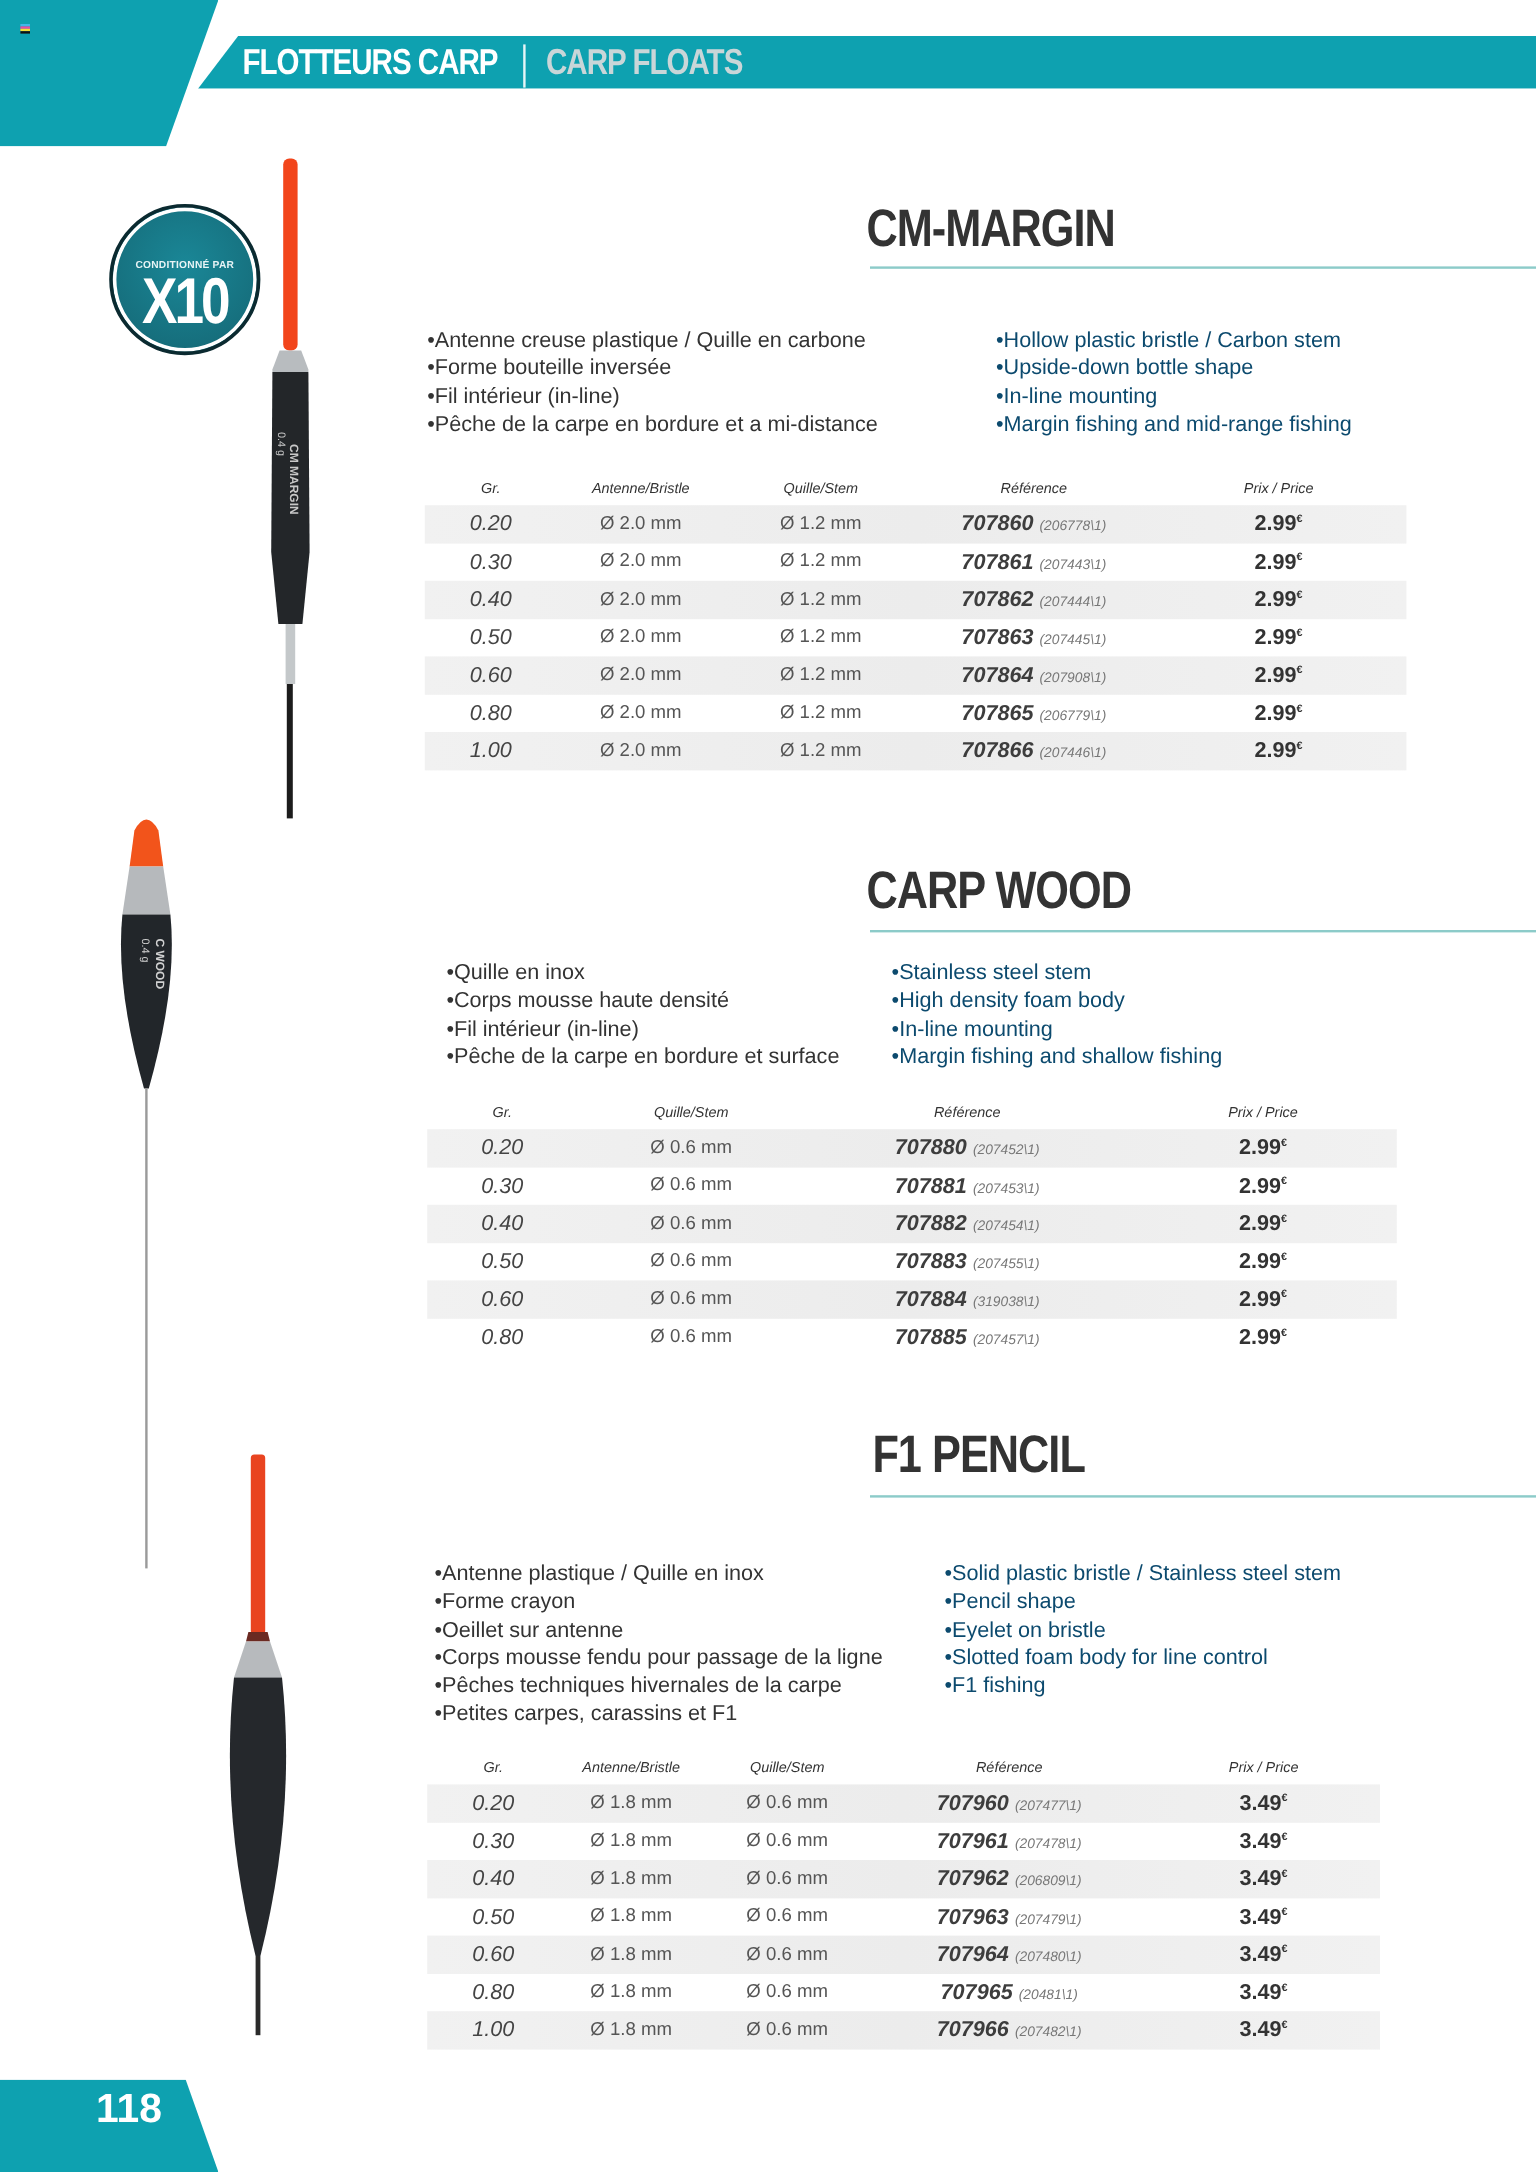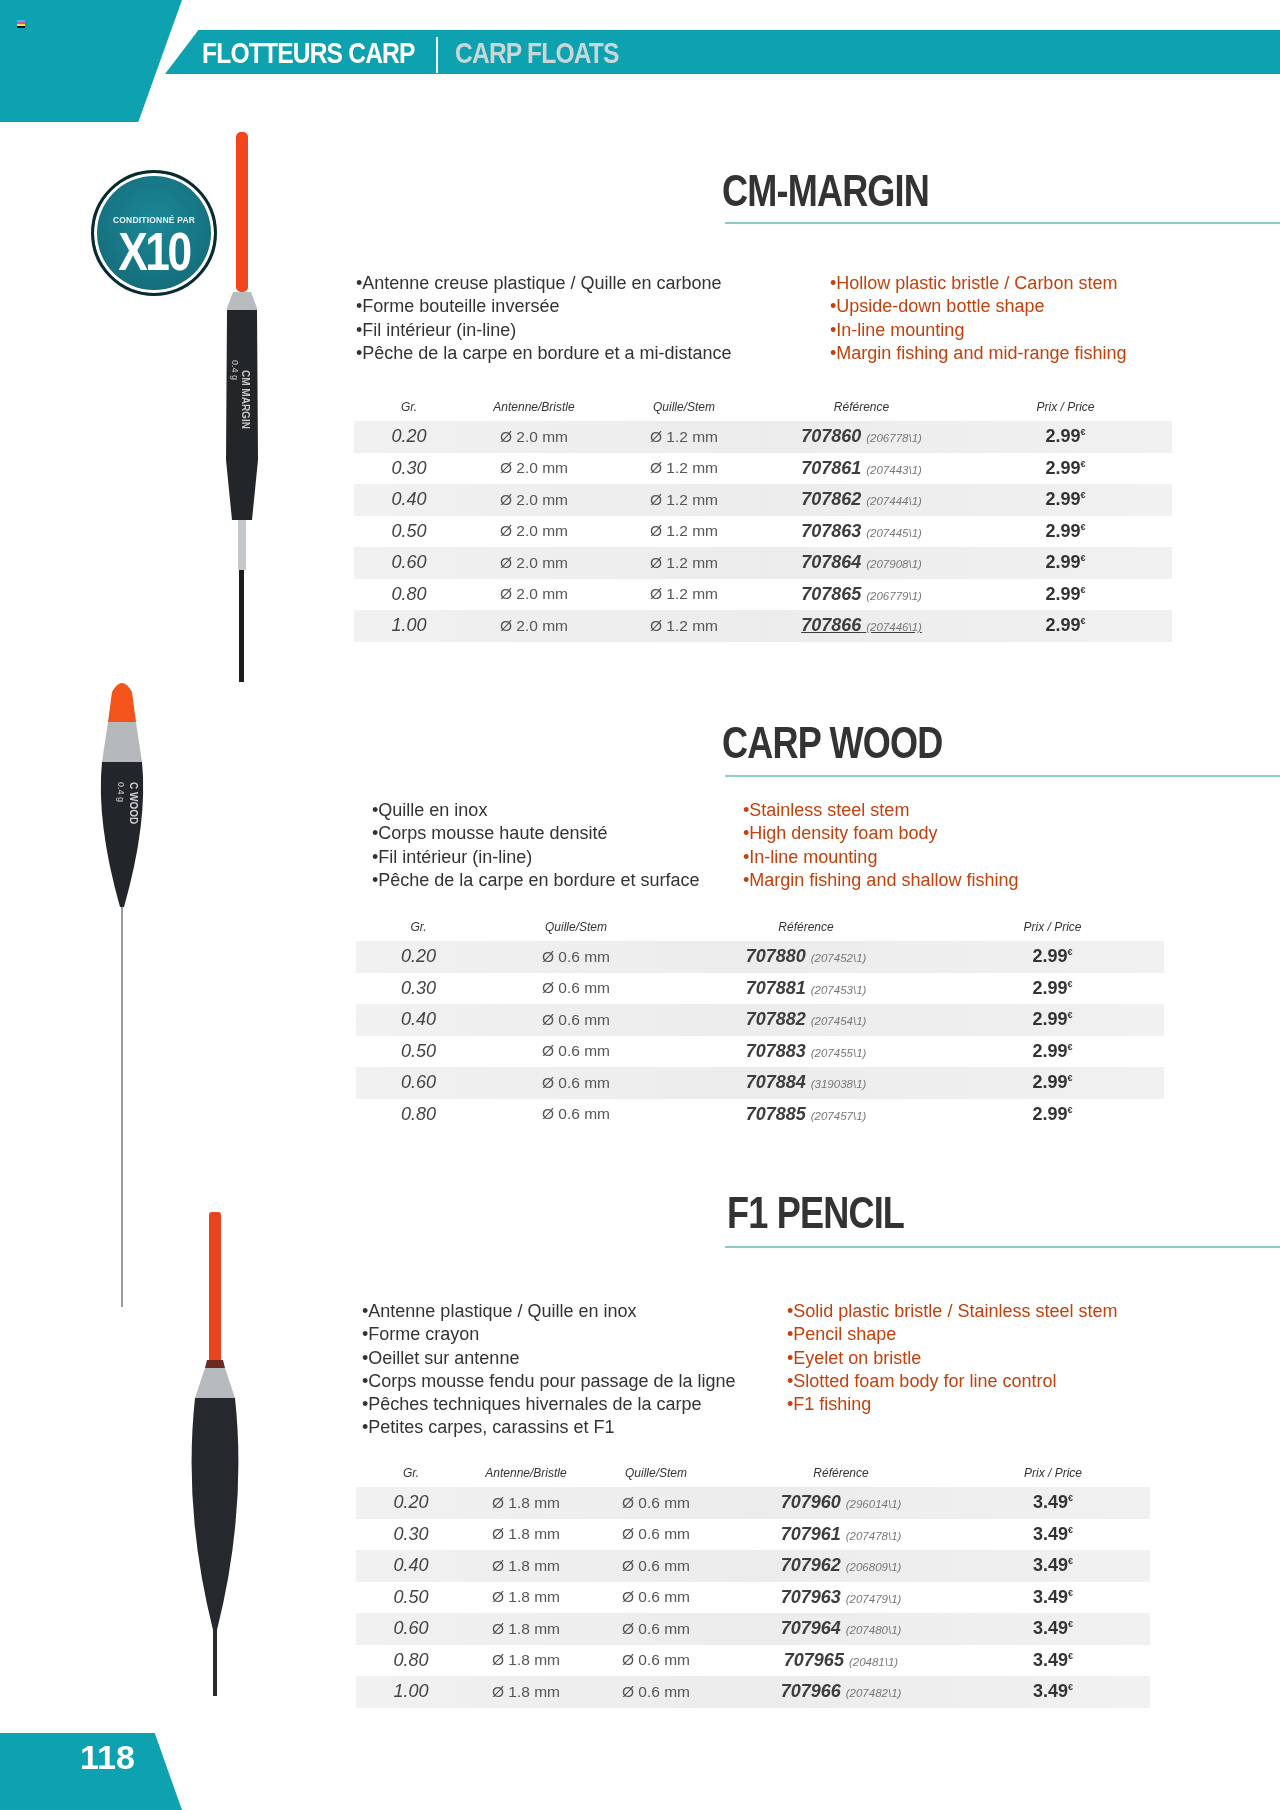--- a/index.html
+++ b/index.html
@@ -54,21 +54,21 @@
     font-weight: bold; font-size: 44px; color: #333333; letter-spacing: -1px;
     transform: scaleX(0.82); transform-origin: left center; white-space: nowrap;
   }
   .sec-rule { height: 2px; background: #8ccbc9; }
 
   
   .feat-list { list-style: none; margin: 0; padding: 0; font-size: 18px; line-height: 23.3px; }
   .feat-list li { white-space: nowrap; }
   .feat-list li::before { content: "\2022 "; }
   .feat-fr { color: #333333; }
-  .feat-en { color: #c2410c; }
+  .feat-en { color: #0c4a6e; }
 
   
   .tbl { font-size: 15px; }
   .tbl .th-row { display: flex; height: 28px; align-items: center; font-style: italic; font-size: 12px; color: #333; }
   .tbl .tr { display: flex; height: 31.5px; align-items: center; }
   .tbl .tr.shade { background: linear-gradient(90deg, #f1f1f1 0%, #ececec 50%, #f1f1f1 100%); }
   .tbl .c { text-align: center; white-space: nowrap; }
   .tbl .gr { font-style: italic; font-size: 18px; color: #444; }
   .tbl .dim { font-size: 15.5px; color: #555; }
   .tbl .ref { font-style: italic; font-size: 18px; color: #3d3d3d; font-weight: bold; }
@@ -196,21 +196,21 @@
       <div class="c gr" style="width: 110px;">0.80</div>
       <div class="c dim" style="width: 140px;">Ø 2.0 mm</div>
       <div class="c dim" style="width: 160px;">Ø 1.2 mm</div>
       <div class="c ref" style="width: 195px;"><span>707865</span> <small>(206779\1)</small></div>
       <div class="c price" style="width: 213px;"><span>2.99</span><sup>€</sup></div>
     </div>
     <div class="tr shade">
       <div class="c gr" style="width: 110px;">1.00</div>
       <div class="c dim" style="width: 140px;">Ø 2.0 mm</div>
       <div class="c dim" style="width: 160px;">Ø 1.2 mm</div>
-      <div class="c ref" style="width: 195px; text-decoration: underline;"><span>707866</span> <small>(207446\1)</small></div>
+      <div class="c ref" style="width: 195px;"><span>707866</span> <small>(207446\1)</small></div>
       <div class="c price" style="width: 213px;"><span>2.99</span><sup>€</sup></div>
     </div>
   </div>
 
 <div class="abs sec-title" style="left:722px; top:718px;">CARP WOOD</div>
 <div class="abs sec-rule" style="left:725px; top:775px; width:555px;"></div>
 
 <ul class="abs feat-list feat-fr" style="left:372px; top:799px;">
   <li>Quille en inox</li>
   <li>Corps mousse haute densité</li>
@@ -293,21 +293,21 @@
       <div class="c" style="width: 110px;">Gr.</div>
       <div class="c" style="width: 120px;">Antenne/Bristle</div>
       <div class="c" style="width: 140px;">Quille/Stem</div>
       <div class="c" style="width: 230px;">Référence</div>
       <div class="c" style="width: 194px;">Prix / Price</div>
     </div>
     <div class="tr shade">
       <div class="c gr" style="width: 110px;">0.20</div>
       <div class="c dim" style="width: 120px;">Ø 1.8 mm</div>
       <div class="c dim" style="width: 140px;">Ø 0.6 mm</div>
-      <div class="c ref" style="width: 230px;"><span>707960</span> <small>(296014\1)</small></div>
+      <div class="c ref" style="width: 230px;"><span>707960</span> <small>(207477\1)</small></div>
       <div class="c price" style="width: 194px;"><span>3.49</span><sup>€</sup></div>
     </div>
     <div class="tr">
       <div class="c gr" style="width: 110px;">0.30</div>
       <div class="c dim" style="width: 120px;">Ø 1.8 mm</div>
       <div class="c dim" style="width: 140px;">Ø 0.6 mm</div>
       <div class="c ref" style="width: 230px;"><span>707961</span> <small>(207478\1)</small></div>
       <div class="c price" style="width: 194px;"><span>3.49</span><sup>€</sup></div>
     </div>
     <div class="tr shade">

